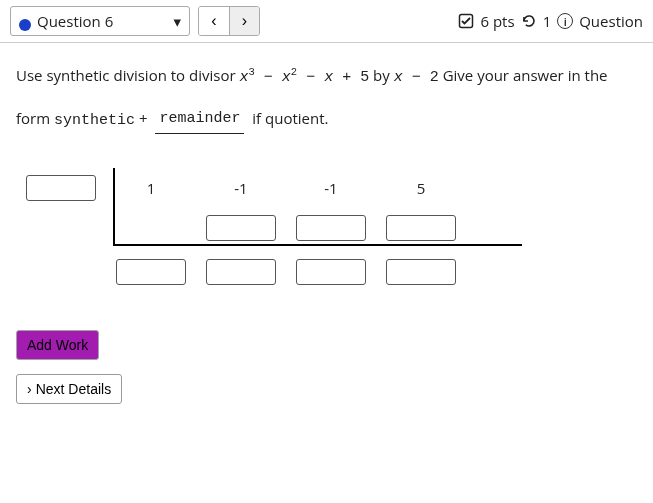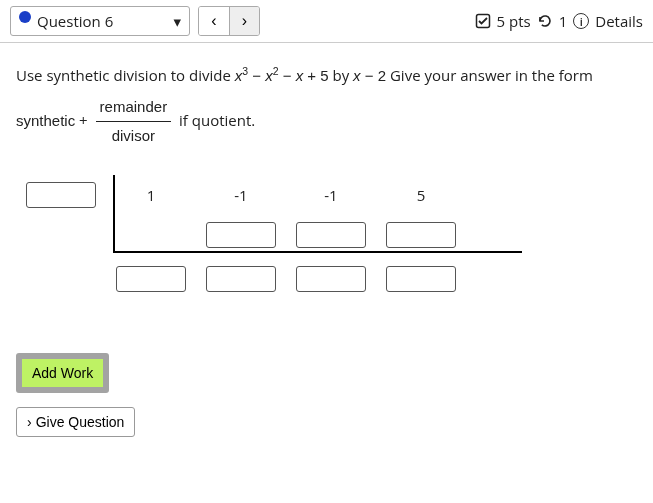--- a/index.html
+++ b/index.html
@@ -1,45 +1,45 @@
 <!DOCTYPE html>
 <html><head>
 <meta charset="utf-8">
 <style>
 *{box-sizing:border-box}
 body{font-family:"Open Sans",Helvetica,Arial,sans-serif;font-size:15px;color:#222;margin:0;padding:0;width:653px}
 .header{display:flex;align-items:center;border-bottom:1px solid #ccc;padding:6px 10px;gap:8px}
 .dot{width:12px;height:12px;border-radius:50%;background:#1a3fc7;display:inline-block;margin-right:6px}
-.qsel{display:flex;align-items:flex-start;border:1px solid #aaa;border-radius:3px;padding:4px 8px;cursor:pointer;min-width:180px}
+.qsel{display:flex;align-items:flex-end;border:1px solid #aaa;border-radius:3px;padding:4px 8px;cursor:pointer;min-width:180px}
 .qsel-label{flex:1}
 .caret{margin-left:auto}
 .nav{display:flex;border:1px solid #aaa;border-radius:3px;overflow:hidden}
 .nav button{background:#fff;border:none;width:30px;height:28px;cursor:pointer;font-size:16px;padding:0}
 .nav button+button{border-left:1px solid #aaa;background:#eee}
 .spacer{flex:1}
 .meta{display:flex;align-items:center;gap:6px;font-size:15px}
 .iconbox{width:16px;height:16px;display:inline-flex;align-items:center;justify-content:center}
 .details{cursor:pointer}
 .content{padding:18px 16px}
 .prompt{line-height:1.9}
-.math{font-family:Liberation Sans, sans-serif}
+.math{font-family:Liberation Mono, monospace}
 .math .var{font-style:italic}
 .sup{font-size:.7em;vertical-align:super}
-.frac{display:inline-block;vertical-align:middle;text-align:center;margin:2px 4px}
+.frac{display:inline-block;vertical-align:middle;text-align:left;margin:12px 4px}
 .frac .num{display:block;border-bottom:1px solid #222;padding:0 4px}
 .frac .den{display:block;padding:0 4px}
 .syn{margin:22px 0 28px 0;position:relative;width:520px}
 .row{display:flex;align-items:center;height:40px}
 .cell{width:90px;text-align:center;font-size:15px}
 .inp{width:70px;height:26px;border:1px solid #555;border-radius:3px;margin:0 auto;display:block;text-align:center;font-size:14px}
 .l-bracket{position:absolute;left:97px;top:0;height:78px;border-left:2px solid #000}
 .l-bracket:after{content:"";position:absolute;left:0;bottom:0;width:407px;border-bottom:2px solid #000}
 .ansrow{display:flex;align-items:center;margin:30px 0 24px 0}
 .ansrow input{width:110px;height:28px;border:1px solid #555;border-radius:3px;margin-left:6px}
-.btn{border:6px solid #a3a3a3;background:#bef264;border-radius:3px;padding:6px 10px;cursor:pointer;font-size:14px;margin-top:26px}
+.btn{border:1px solid #a3a3a3;background:#a21caf;border-radius:3px;padding:6px 10px;cursor:pointer;font-size:14px;margin-top:10px}
 .btn2{border:1px solid #999;background:#fff;border-radius:3px;padding:6px 10px;cursor:pointer;font-size:14px;margin-top:14px;display:inline-flex;align-items:center;gap:4px}
 .info-circle{border:1.5px solid #333;border-radius:50%;width:16px;height:16px;display:inline-flex;align-items:center;justify-content:center;font-size:11px;font-weight:600}
 </style>
 </head>
 <body>
 
 <div class="header">
   <div class="qsel">
     <span class="dot"></span>
     <span class="qsel-label">Question 6</span>
@@ -54,45 +54,44 @@
     </button>
   </div>
   <div class="spacer"></div>
   <div class="meta">
     <span class="iconbox">
       <svg width="16" height="16" viewBox="0 0 16 16">
           <rect x="1.5" y="1.5" width="13" height="13" rx="2" fill="none" stroke="#222" stroke-width="1.5"></rect>
           <path d="M4 8 l2.5 2.5 L12 5" fill="none" stroke="#222" stroke-width="1.8"></path>
         </svg>
     </span>
-    <span>5 pts</span>
+    <span>6 pts</span>
     <span class="iconbox">
       <svg width="16" height="16" viewBox="0 0 16 16">
           <path d="M3 8 a5 5 0 1 1 1.8 3.8" fill="none" stroke="#222" stroke-width="1.6"></path>
           <path d="M3 4 v4 h4" fill="none" stroke="#222" stroke-width="1.6"></path>
         </svg>
     </span>
     <span>1</span>
     <span class="info-circle">i</span>
-    <span class="details">Details</span>
+    <span class="details">Question</span>
   </div>
 </div>
 
 <div class="content">
   <div class="prompt">
-    <span>Use synthetic division to divide </span>
+    <span>Use synthetic division to divisor </span>
     <span class="math"><span class="var">x</span><span class="sup">3</span> − <span class="var">x</span><span class="sup">2</span> − <span class="var">x</span> + 5</span>
     <span> by </span>
     <span class="math"><span class="var">x</span> − 2</span>
     <span> Give your answer in the form </span>
     <span class="math">synthetic</span>
     <span> + </span>
     <span class="frac math">
       <span class="num">remainder</span>
-      <span class="den">divisor</span>
     </span>
     <span> if quotient.</span>
   </div>
 
   <div class="syn">
     <div class="l-bracket"></div>
     <div class="row">
       <div class="cell">
           <input class="inp" style="">
         </div>
@@ -131,16 +130,16 @@
     </div>
   </div>
 
 
   <div>
     <button class="btn">Add Work</button>
   </div>
   <div>
     <button class="btn2">
       <span>›</span>
-      <span>Give Question</span>
+      <span>Next Details</span>
     </button>
   </div>
 </div>
 
 </body></html>

